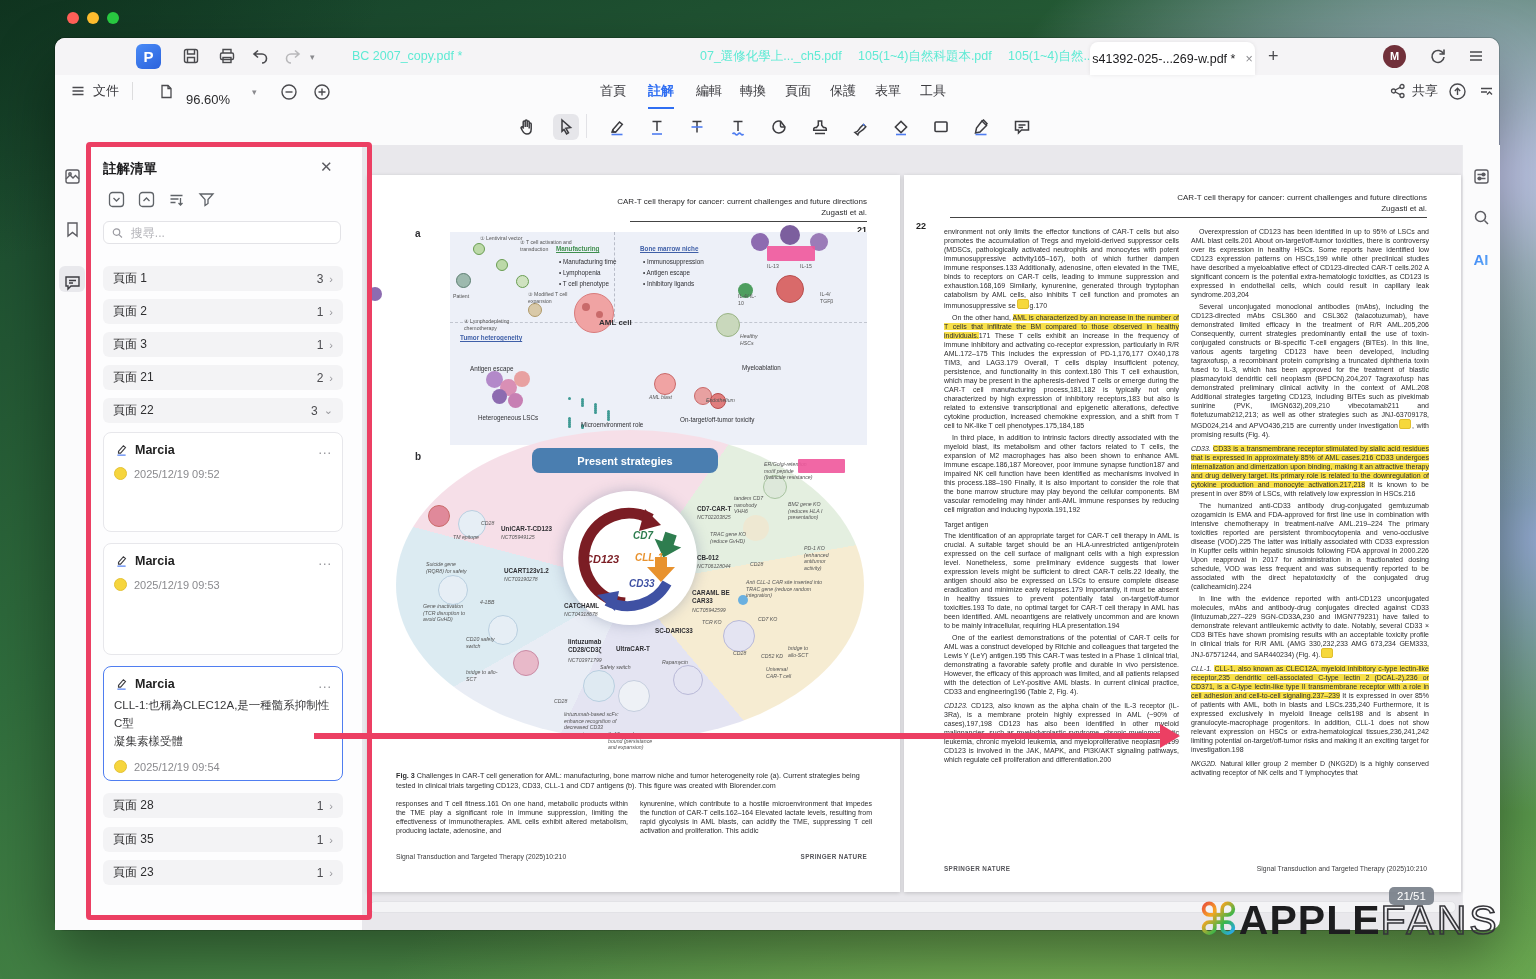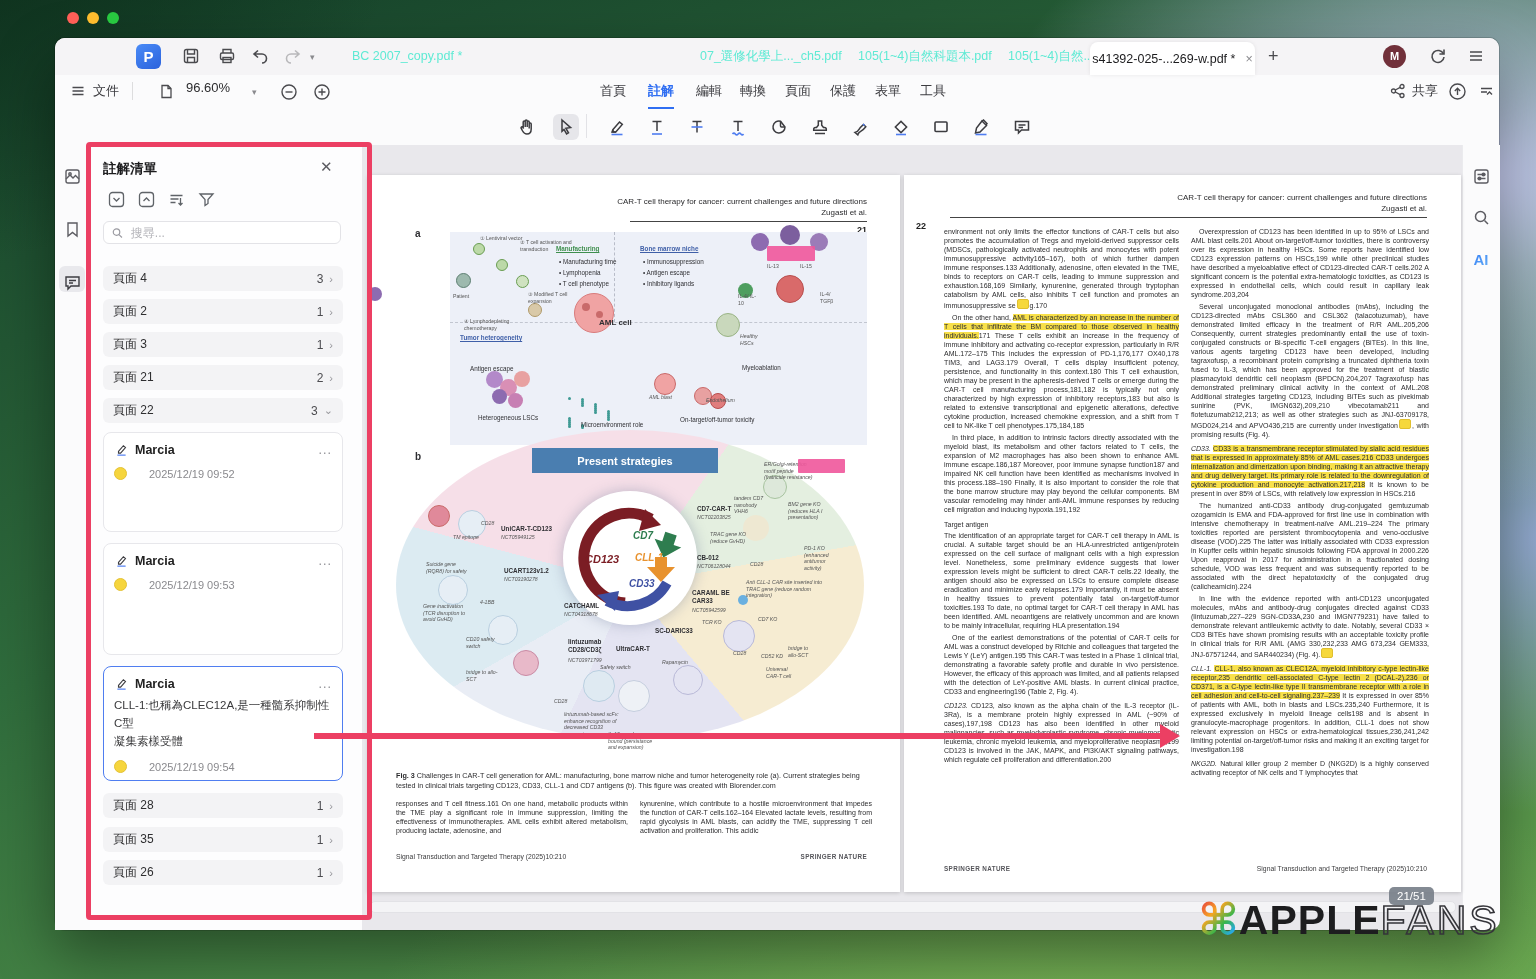--- a/index.html
+++ b/index.html
@@ -48,21 +48,21 @@
   .searchbox input::placeholder{color:#b3b3b8;}
   .grp{left:103px;width:240px;height:25px;background:#f3f3f5;border-radius:6px;display:flex;align-items:center;
     padding:0 10px;box-sizing:border-box;font-size:12px;color:#2e2e30;}
   .grp .cnt{margin-left:auto;color:#4c4c50;}
   .grp .chv{color:#97979c;margin-left:6px;font-size:11px;}
   .card{left:103px;width:240px;background:#fff;border:1px solid #e7e7eb;border-radius:8px;box-sizing:border-box;padding:9px 10px;}
   .card.sel{border:1.5px solid #4f7df0;}
   .card .hdr{display:flex;align-items:center;gap:6px;font-size:12.5px;font-weight:bold;color:#222;}
   .card .dots{margin-left:auto;color:#8e8e93;letter-spacing:1px;font-weight:normal;}
   .card .txt{font-size:11.5px;color:#3a3a3c;line-height:1.55;margin-top:6px;white-space:pre-line;}
-  .card .meta{display:flex;align-items:center;gap:22px;margin-top:10px;font-size:11px;color:#8a8a8e;}
+  .card .meta{display:flex;align-items:center;gap:7px;margin-top:10px;font-size:11px;color:#8a8a8e;}
   .ydot{width:11px;height:11px;border-radius:50%;background:#f6d53d;border:1px solid #e4c235;}
   
   .docarea{left:362px;top:145px;width:1100px;height:785px;background:#e9e8ec;}
   .page{background:#fff;box-shadow:0 1px 4px rgba(0,0,0,.18);}
   .pghead{font-size:8px;color:#2a2a2c;text-align:right;line-height:1.35;}
   .rule{height:1px;background:#444;}
   .pno{font-size:9px;font-weight:bold;color:#222;}
   .pcol{font-size:7px;line-height:9px;color:#2c2c2e;text-align:justify;overflow:hidden;}
   .para{margin:0 0 3px 0;}
   .para.ind{text-indent:8px;}
@@ -75,21 +75,21 @@
   
   .figpanel{background:#edf0f8;}
   .fl{position:absolute;font-size:6.3px;color:#2f2f33;line-height:1.25;white-space:nowrap;}
   .fl.w{white-space:normal;}
   .fl.b{font-weight:bold;}
   .fl.i{font-style:italic;}
   .fl.t{font-size:5.2px;color:#555;}
   .fl.g{color:#3f8f4e;text-decoration:underline;font-weight:bold;}
   .fl.bl{color:#3f5fa8;text-decoration:underline;font-weight:bold;}
   .cell{position:absolute;border-radius:50%;}
-  .banner{background:#4a7eb0;color:#fff;font-weight:bold;font-size:11px;display:flex;align-items:center;justify-content:center;border-radius:0;}
+  .banner{background:#4a7eb0;color:#fff;font-weight:bold;font-size:11px;display:flex;align-items:center;justify-content:center;border-radius:8px;}
   .fan{border-radius:50%;background:conic-gradient(#f6dfe8 0 35deg,#e4efe0 35deg 80deg,#f6ecd2 80deg 140deg,#e4e4f2 140deg 205deg,#e9edf5 205deg 240deg,#dcebf2 240deg 285deg,#f6dfe8 285deg 360deg);}
   .wheel{border-radius:50%;background:#fff;box-shadow:0 0 14px rgba(120,130,160,.45);}
   
   .red-rect{left:86px;top:142px;width:276px;height:768px;border:5px solid #ec3f63;border-radius:4px;z-index:40;}
   .red-line{left:314px;top:733px;width:850px;height:6px;background:#ec3f63;z-index:41;}
   .red-head{left:1160px;top:724px;width:0;height:0;border-left:20px solid #ec3f63;border-top:12px solid transparent;border-bottom:12px solid transparent;z-index:41;}
   .pinkmark{background:#f0569b;opacity:.9;border-radius:1px;}
   .pageind{left:1389px;top:887px;background:rgba(120,128,138,.92);color:#fff;font-size:11.5px;border-radius:5px;padding:3px 8px;z-index:30;}
   .hscroll{left:370px;top:901px;width:1084px;height:10px;background:#f4f4f6;border:1px solid #e2e2e6;border-radius:5px;z-index:20;}
   .wm{left:1198px;top:898px;z-index:60;display:flex;align-items:center;white-space:nowrap;}
@@ -154,21 +154,21 @@
     </svg>
   <span>文件</span>
 </div>
 <div class="abs" style="left:132px;top:82px;width:1px;height:18px;background:#ddddde;"></div>
 <div class="abs" style="left:158px;top:83px;">
   <svg width="17" height="17" viewBox="0 0 17 17" fill="none" stroke="#4a4a4e" stroke-width="1.3">
       <path d="M4 2.5h6l3 3v9H4z"></path>
       <path d="M10 2.5v3h3"></path>
     </svg>
 </div>
-<div class="abs" style="left:186px;top:80px;font-size:13px;color:#2c2c2e;">96.60%</div>
+<div class="abs" style="left:186px;top:92px;font-size:13px;color:#2c2c2e;">96.60%</div>
 <div class="abs" style="left:252px;top:87px;font-size:9px;color:#8a8a8e;">▾</div>
 <div class="abs" style="left:280px;top:83px;">
   <svg width="18" height="18" viewBox="0 0 18 18" fill="none" stroke="#4a4a4e" stroke-width="1.4">
       <circle cx="9" cy="9" r="7"></circle>
       <path d="M5.5 9h7"></path>
     </svg>
 </div>
 <div class="abs" style="left:313px;top:83px;">
   <svg width="18" height="18" viewBox="0 0 18 18" fill="none" stroke="#4a4a4e" stroke-width="1.4">
       <circle cx="9" cy="9" r="7"></circle>
@@ -268,21 +268,21 @@
 </div>
 <div class="abs searchbox">
   <svg width="12" height="12" viewBox="0 0 12 12" fill="none" stroke="#9a9aa0" stroke-width="1.3">
       <circle cx="5" cy="5" r="3.6"></circle>
       <path d="M8 8l3 3"></path>
     </svg>
   <input placeholder="搜尋..." style="">
 </div>
 <div id="sb-list">
     <div class="abs grp" style="top: 266px;">
-      <span>頁面 4</span>
+      <span>頁面 1</span>
       <span class="cnt">3</span>
       <span class="chv">›</span>
     </div>
     <div class="abs grp" style="top: 299px;">
       <span>頁面 2</span>
       <span class="cnt">1</span>
       <span class="chv">›</span>
     </div>
     <div class="abs grp" style="top: 332px;">
       <span>頁面 3</span>
@@ -353,21 +353,21 @@
       <span>頁面 28</span>
       <span class="cnt">1</span>
       <span class="chv">›</span>
     </div>
     <div class="abs grp" style="top: 827px;">
       <span>頁面 35</span>
       <span class="cnt">1</span>
       <span class="chv">›</span>
     </div>
     <div class="abs grp" style="top: 860px;">
-      <span>頁面 26</span>
+      <span>頁面 23</span>
       <span class="cnt">1</span>
       <span class="chv">›</span>
     </div>
   </div>
 
 <div class="abs docarea"></div>
 <div class="abs page" id="page-left" style="left:368px;top:175px;width:532px;height:717px;">
     <div class="abs pghead" style="right: 33px; top: 22px; width: 320px;">CAR-T cell therapy for cancer: current challenges and future directions<div>Zugasti et al.</div></div>
     <div class="abs rule" style="left: 262px; top: 46px; width: 237px;"></div>
     <div class="abs pno" style="right: 33px; top: 50px;">21</div>

